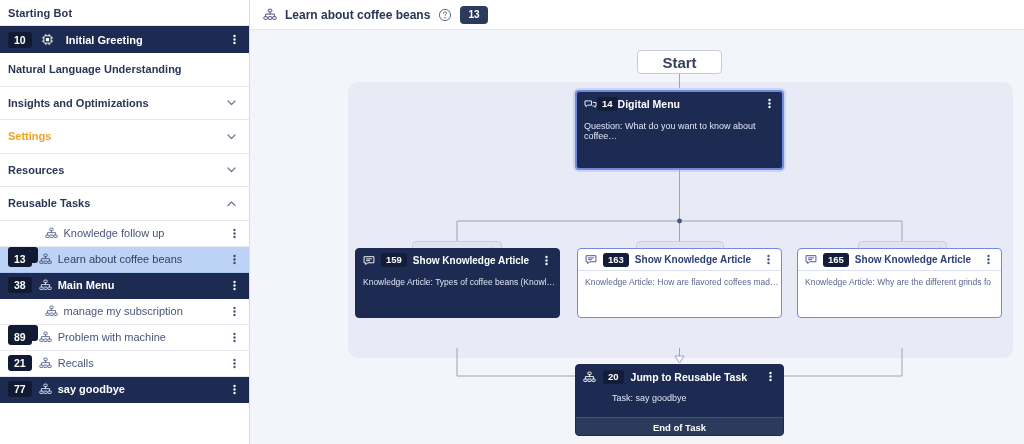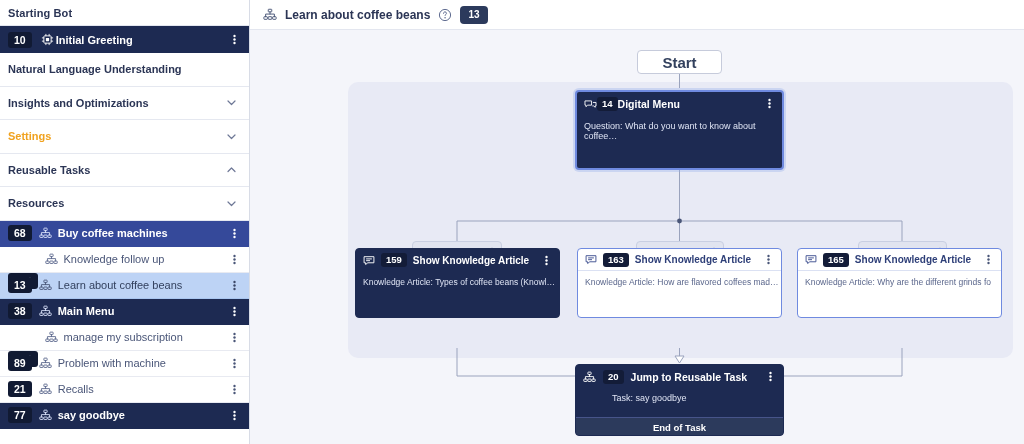--- a/index.html
+++ b/index.html
@@ -33,21 +33,21 @@
   .sb-active {
     height: 27px; margin: 0; display: flex; align-items: center;
     background: #1d2a52; padding: 0 9px 0 8px;
   }
   .badge-dark {
     background: #111a33; color: #ffffff; font-size: 10.5px; font-weight: bold;
     border-radius: 3px; padding: 2px 6px; min-width: 22px; text-align: center;
     line-height: 12px;
   }
   .badge-dark.wide { min-width: 28px; margin-top: 44px; }
-  .sb-active .lbl { color: #ffffff; font-size: 11px; font-weight: bold; margin-left: 2px; }
+  .sb-active .lbl { color: #ffffff; font-size: 11px; font-weight: bold; margin-left: 12px; }
   .sb-active .ico { margin-left: 9px; display: flex; align-items: center; }
 
   .sb-section {
     height: 33.5px; display: flex; align-items: center; justify-content: space-between;
     padding: 0 11px 0 8px;
     border-bottom: 1px solid #e5e8f0;
     background: #fff;
   }
   .sb-section .lbl { font-size: 11px; font-weight: bold; color: #2b3555; }
   .sb-section.accent .lbl { color: #f0a21f; }
@@ -225,61 +225,37 @@
     <div class="sb-section accent">
       <span class="lbl">Settings</span>
       <span class="chev">
         <svg viewBox="0 0 13 13" width="13" height="13">
             <path d="M3 5 L6.5 8.5 L10 5" fill="none" stroke="#6e7896" stroke-width="1.2" stroke-linecap="round" stroke-linejoin="round"></path>
           </svg>
       </span>
     </div>
 
     <div class="sb-section">
+      <span class="lbl">Resources</span>
+      <span class="chev">
+        <svg viewBox="0 0 13 13" width="13" height="13">
+            <path d="M3 5 L6.5 8.5 L10 5" fill="none" stroke="#6e7896" stroke-width="1.2" stroke-linecap="round" stroke-linejoin="round"></path>
+          </svg>
+      </span>
+    </div>
+
+    <div class="sb-section">
       <span class="lbl">Reusable Tasks</span>
       <span class="chev">
         <svg viewBox="0 0 13 13" width="13" height="13">
             <path d="M3 8.5 L6.5 5 L10 8.5" fill="none" stroke="#6e7896" stroke-width="1.2" stroke-linecap="round" stroke-linejoin="round"></path>
           </svg>
       </span>
     </div>
 
-    <div class="sb-section">
-      <span class="lbl">Resources</span>
-      <span class="chev">
-        <svg viewBox="0 0 13 13" width="13" height="13">
-            <path d="M3 5 L6.5 8.5 L10 5" fill="none" stroke="#6e7896" stroke-width="1.2" stroke-linecap="round" stroke-linejoin="round"></path>
-          </svg>
-      </span>
-    </div>
-
-    <div class="sb-item blue">
-      <span class="badge-dark">68</span>
-      <span class="ico">
-        <svg viewBox="0 0 16 14" width="13" height="12">
-            <g fill="none" stroke="#dbe3fb" stroke-width="1.1">
-              <rect x="6" y="1" width="4" height="3" rx=".6"></rect>
-              <rect x="1" y="9.5" width="4" height="3" rx=".6"></rect>
-              <rect x="6" y="9.5" width="4" height="3" rx=".6"></rect>
-              <rect x="11" y="9.5" width="4" height="3" rx=".6"></rect>
-              <path d="M8 4v2.5M3 9.5V6.5h10v3" stroke-linecap="round"></path>
-            </g>
-          </svg>
-      </span>
-      <span class="lbl">Buy coffee machines</span>
-      <span class="dots-v">
-        <svg viewBox="0 0 11 13" width="11" height="13">
-            <g fill="#ffffff">
-              <circle cx="5.5" cy="3" r="1.2"></circle>
-              <circle cx="5.5" cy="6.5" r="1.2"></circle>
-              <circle cx="5.5" cy="10" r="1.2"></circle>
-            </g>
-          </svg>
-      </span>
-    </div>
 
     <div class="sb-item">
       <span class="badge-dark wide">149</span>
       <span class="ico">
         <svg viewBox="0 0 16 14" width="13" height="12">
             <g fill="none" stroke="#5b678c" stroke-width="1.1">
               <rect x="6" y="1" width="4" height="3" rx=".6"></rect>
               <rect x="1" y="9.5" width="4" height="3" rx=".6"></rect>
               <rect x="6" y="9.5" width="4" height="3" rx=".6"></rect>
               <rect x="11" y="9.5" width="4" height="3" rx=".6"></rect>

